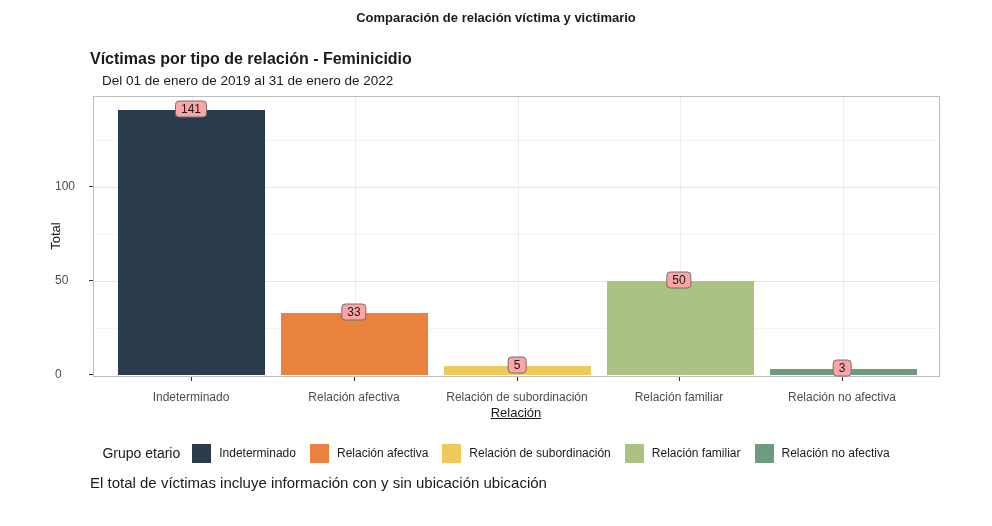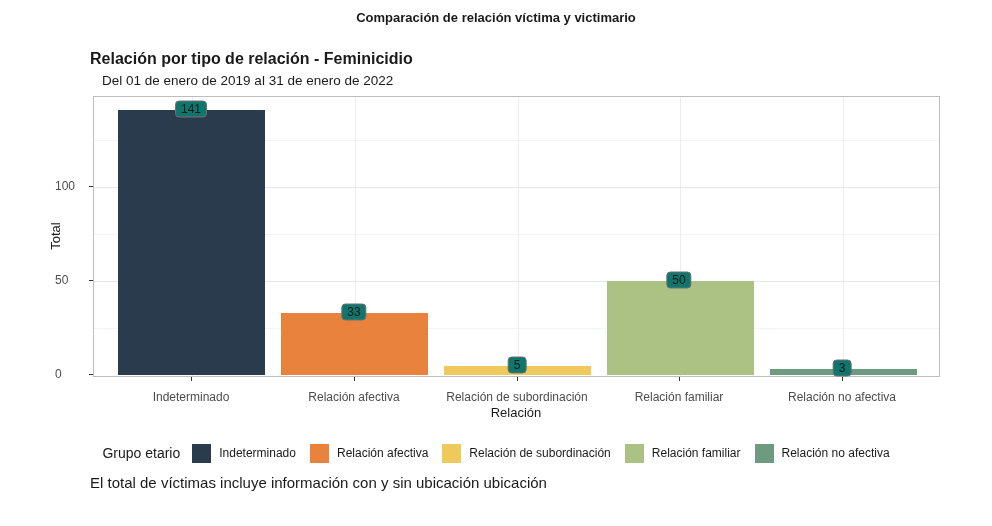--- a/index.html
+++ b/index.html
@@ -42,21 +42,21 @@
     background: #ffffff;
     border: 1px solid #bdbdbd;
     overflow: hidden;
   }
   .gridline-h { position: absolute; left: 0; width: 100%; height: 1px; }
   .gridline-v { position: absolute; top: 0; width: 1px; height: 100%; }
   .bar { position: absolute; }
   .bar-value-label {
     position: absolute;
     transform: translate(-50%, -50%);
-    background: #0f766e;
+    background: #fca5a5;
     border: 1px solid #707070;
     border-radius: 4px;
     padding: 0 5px;
     font-size: 12px;
     line-height: 15px;
     color: #1a1a1a;
     white-space: nowrap;
     z-index: 3;
   }
   .x-tick { position: absolute; width: 1px; height: 4px; background: #333333; }
@@ -73,20 +73,21 @@
     transform: translateY(-50%);
     font-size: 12px;
     color: #4d4d4d;
     width: 30px;
   }
   .x-axis-title {
     position: absolute;
     transform: translateX(-50%);
     font-size: 13px;
     color: #1a1a1a;
+    text-decoration: underline;
   }
   .y-axis-title {
     position: absolute;
     transform: translate(-50%, -50%) rotate(-90deg);
     font-size: 13px;
     color: #1a1a1a;
     white-space: nowrap;
   }
   .legend {
     position: absolute;
@@ -107,21 +108,21 @@
     left: 90px; top: 474px;
     font-size: 15px;
     color: #1a1a1a;
   }
 </style>
 </head>
 <body>
 
 <div class="canvas">
   <div class="top-title">Comparación de relación víctima y victimario</div>
-  <div class="chart-title">Relación por tipo de relación - Feminicidio</div>
+  <div class="chart-title">Víctimas por tipo de relación - Feminicidio</div>
   <div class="chart-subtitle">Del 01 de enero de 2019 al 31 de enero de 2022</div>
 
   <div class="panel" id="panel">
       <div class="gridline-h" style="top: 231.041px; background: rgb(244, 244, 244);"></div>
       <div class="gridline-h" style="top: 137.122px; background: rgb(244, 244, 244);"></div>
       <div class="gridline-h" style="top: 43.2027px; background: rgb(244, 244, 244);"></div>
       <div class="gridline-h" style="top: 184.081px; background: rgb(231, 231, 231);"></div>
       <div class="gridline-h" style="top: 90.1622px; background: rgb(231, 231, 231);"></div>
       <div class="gridline-v" style="left: 98px; background: rgb(237, 237, 237);"></div>
       <div class="gridline-v" style="left: 261px; background: rgb(237, 237, 237);"></div>

